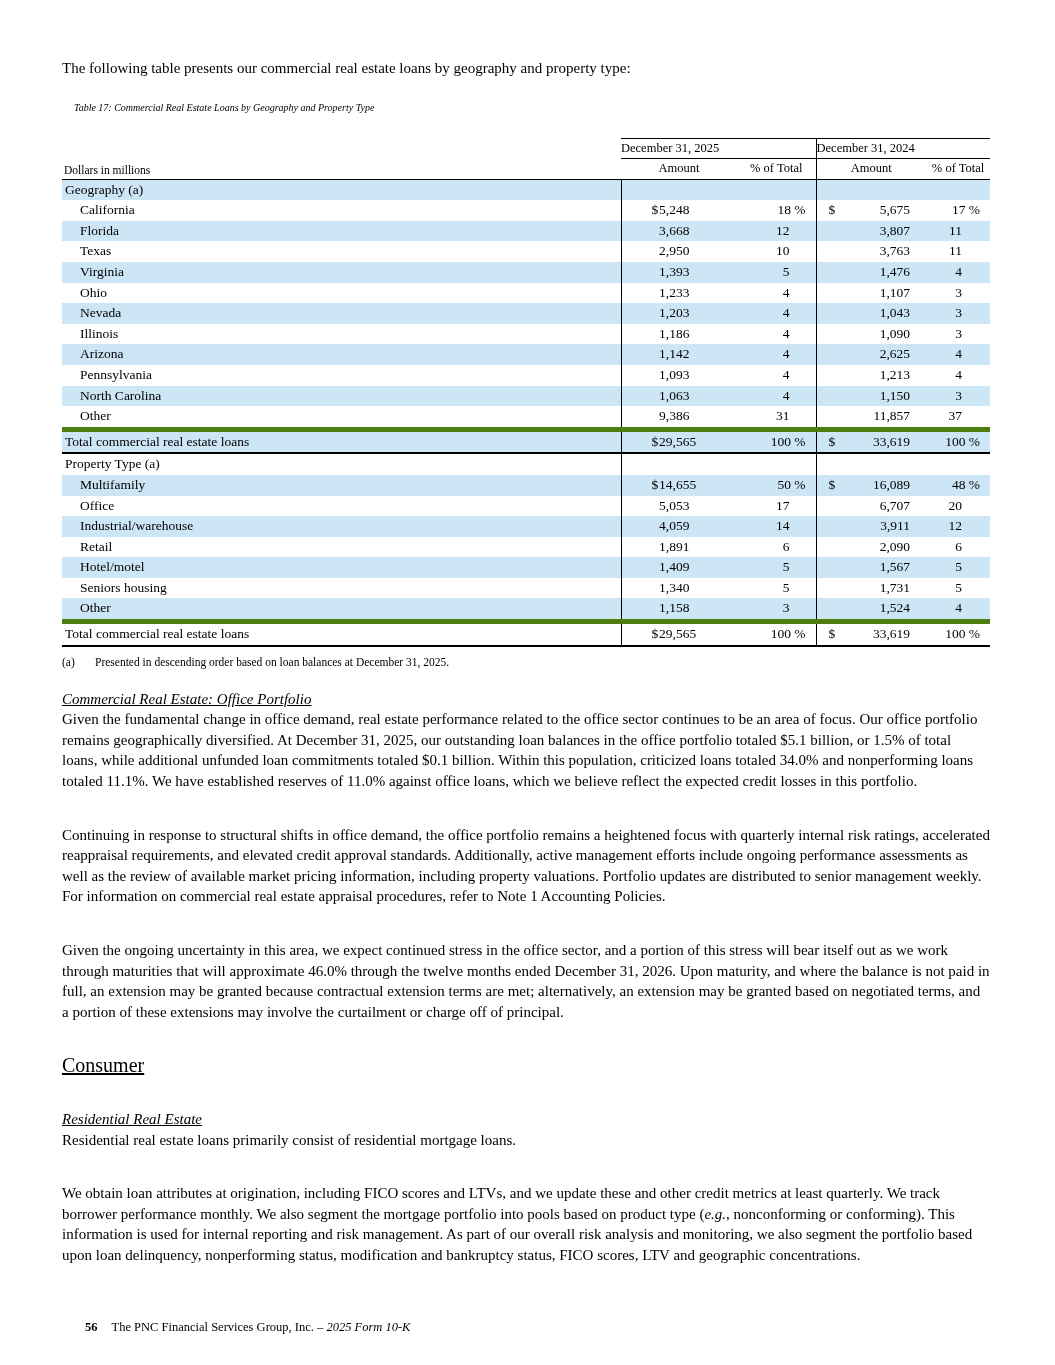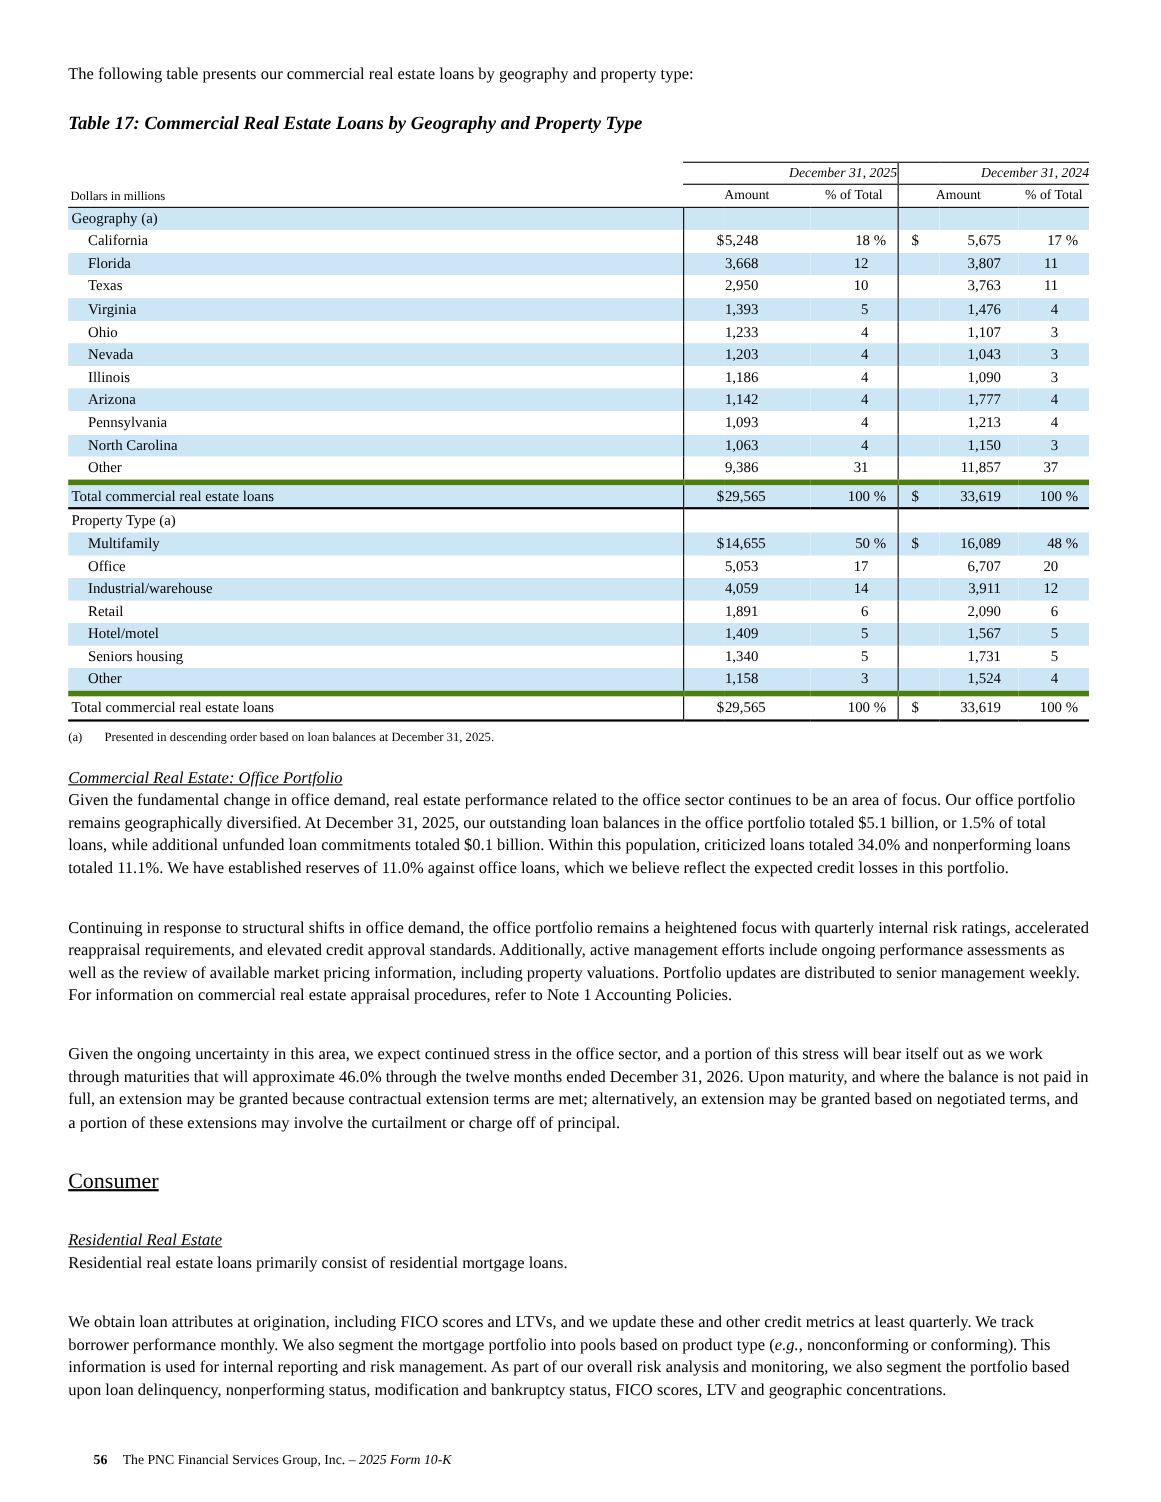--- a/index.html
+++ b/index.html
@@ -7,28 +7,28 @@
   html, body { background: #ffffff; }
   body {
     width: 1055px; height: 1365px; position: relative;
     font-family: "Liberation Serif", "DejaVu Serif", serif;
     color: var(--ink);
   }
   .page { position: absolute; inset: 0; overflow: hidden; }
   .content { position: absolute; left: 62px; top: 0; width: 928px; }
 
   .intro { padding-top: 58px; font-size: 15px; line-height: 20.6px; }
-  .table-title { margin-top: 23px; font-size: 17px; font-weight: bold; font-style: italic; }
+  .table-title { margin-top: 23px; font-size: 10px; font-weight: normal; font-style: italic; margin-left: 12px; }
 
   table.cre { border-collapse: collapse; table-layout: fixed; width: 928px; margin-top: 25px; }
   table.cre td { overflow: hidden; white-space: nowrap; }
 
   tr.h1 td.grp {
     border-top: 1px solid #000; border-bottom: 1px solid #000;
-    text-align: right; font-size: 12.5px; padding: 2px 0; font-style: italic;
+    text-align: left; font-size: 12.5px; padding: 2px 0;
   }
   tr.h1 td.g2 { border-left: 1px solid #000; }
   tr.h2 td { border-bottom: 1px solid #000; }
   tr.h2 td.sub { text-align: center; font-size: 12.5px; padding: 2px 0 3px; }
   tr.h2 td.stubhead { font-size: 11.5px; vertical-align: bottom; padding: 2px 0 3px 2px; }
   tr.h2 td.gsep { border-left: 1px solid #000; }
 
   tbody td { font-size: 13.5px; line-height: 16.6px; padding-top: 2px; padding-bottom: 2px; }
   .c-label { text-align: left; padding-left: 18px; }
   .r-section .c-label, .r-total .c-label { padding-left: 3px; }
@@ -162,21 +162,21 @@
             <td class="c-d2"></td>
             <td class="c-a2">1,090</td>
             <td class="c-p2 nopct">3</td>
           </tr>
           <tr class="r-data shade">
             <td class="c-label">Arizona</td>
             <td class="c-d1"></td>
             <td class="c-a1">1,142</td>
             <td class="c-p1 nopct">4</td>
             <td class="c-d2"></td>
-            <td class="c-a2">1,777</td>
+            <td class="c-a2">2,625</td>
             <td class="c-p2 nopct">4</td>
           </tr>
           <tr class="r-data">
             <td class="c-label">Pennsylvania</td>
             <td class="c-d1"></td>
             <td class="c-a1">1,093</td>
             <td class="c-p1 nopct">4</td>
             <td class="c-d2"></td>
             <td class="c-a2">1,213</td>
             <td class="c-p2 nopct">4</td>

